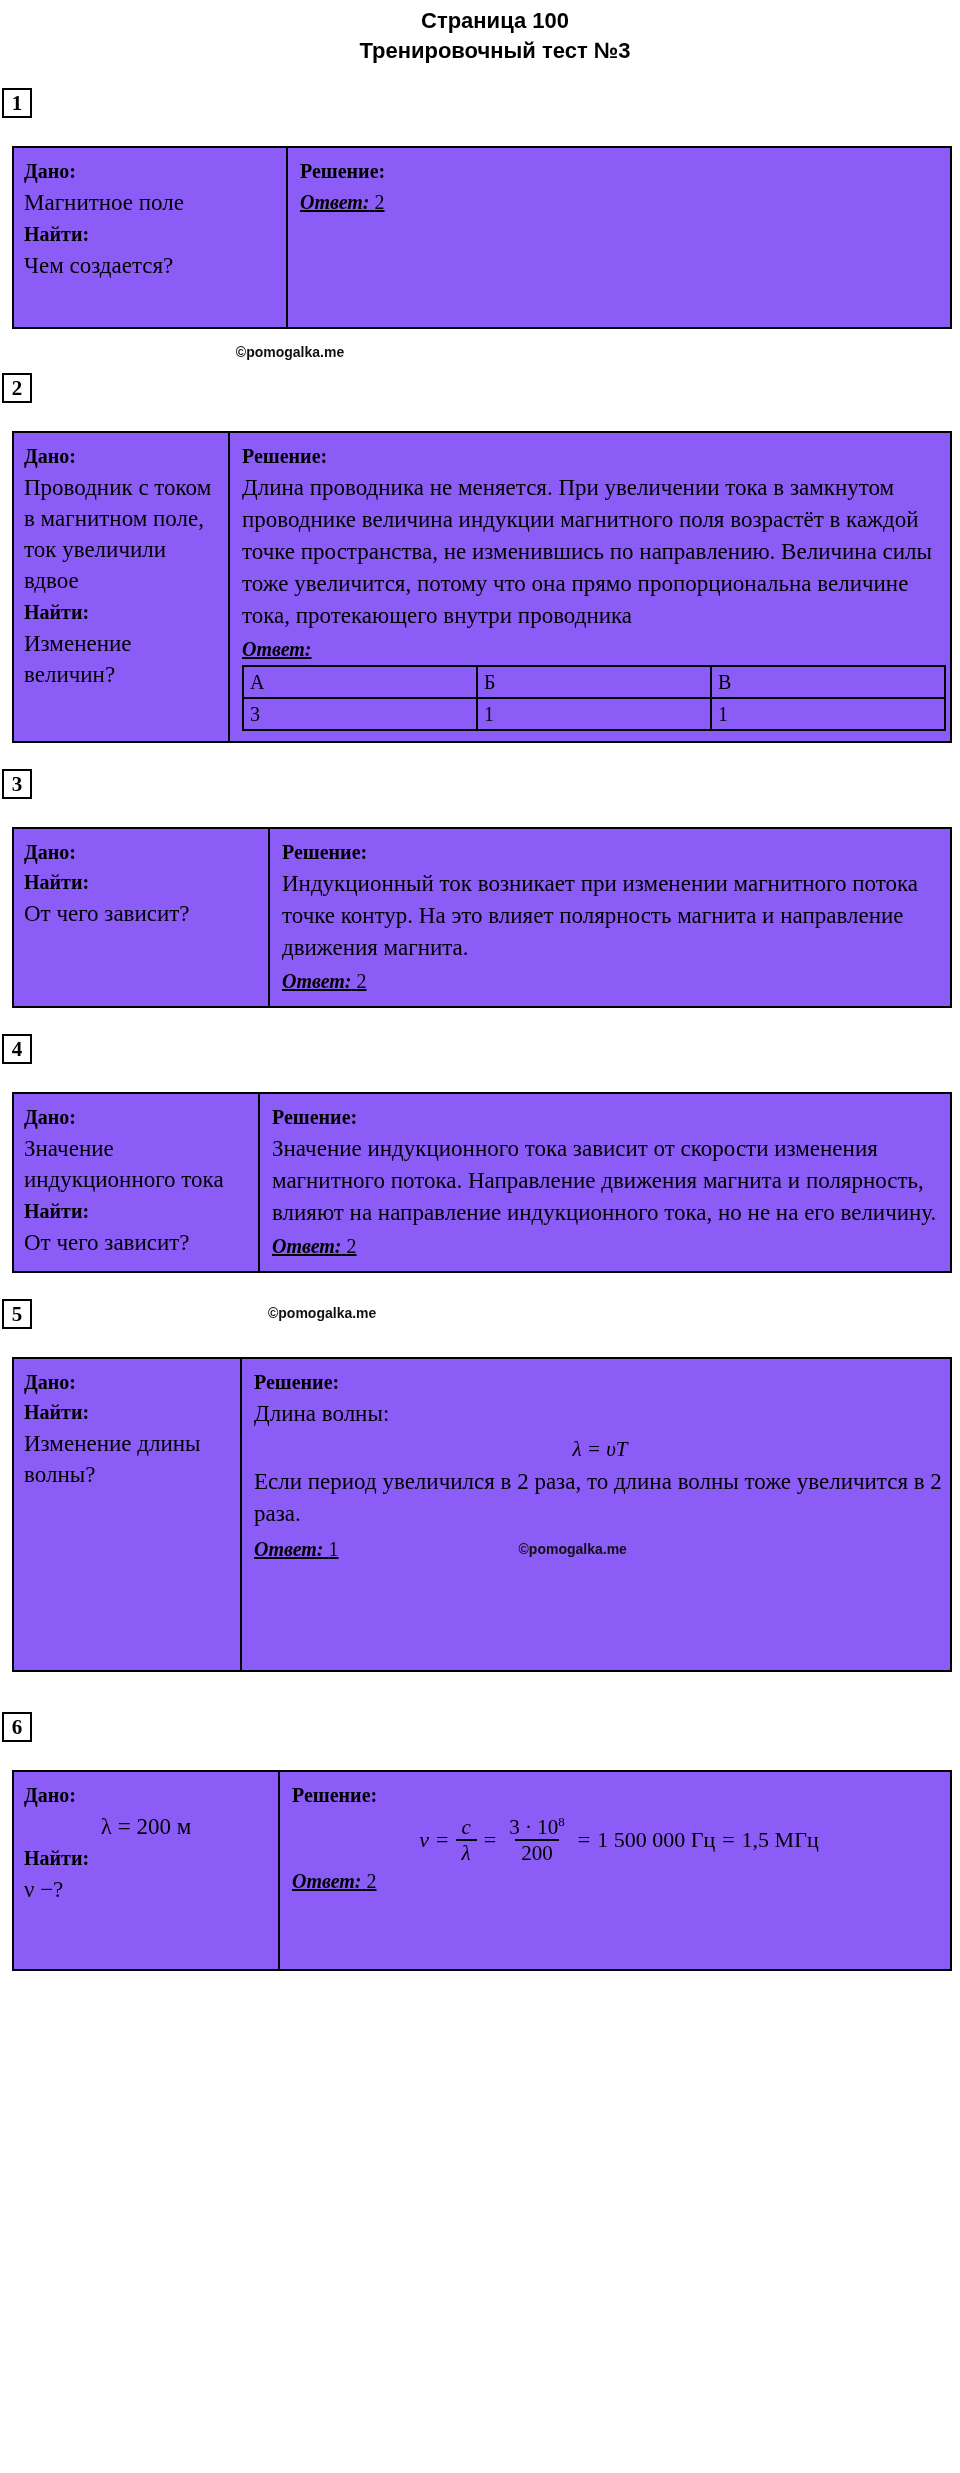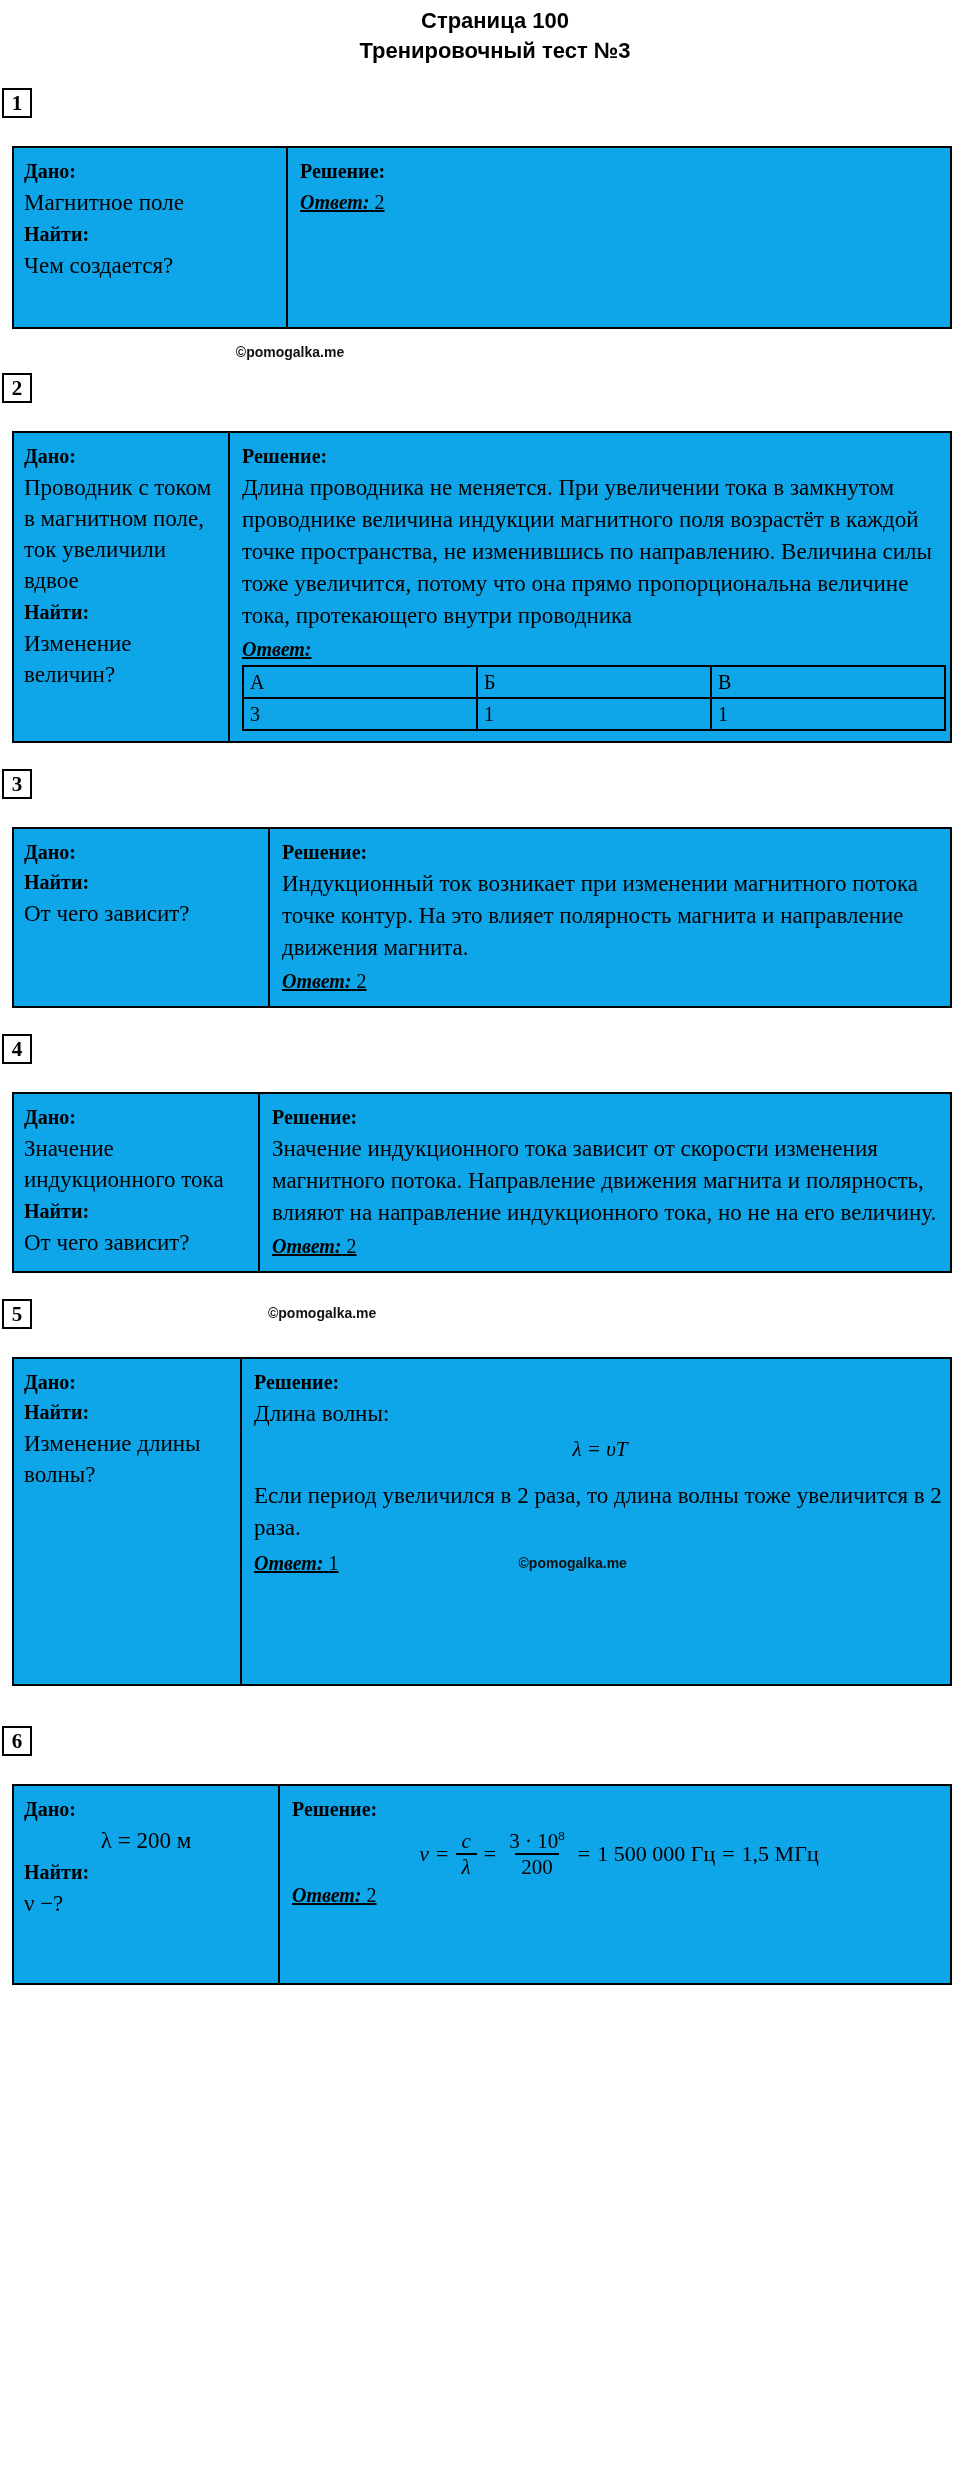--- a/index.html
+++ b/index.html
@@ -59,21 +59,21 @@
     margin-top: 26px;
   }
   .task-num-wrap.first { margin-top: 22px; }
 
   
   .problem {
     margin: 24px 12px 0 12px;
     border: 2px solid #000;
     border-collapse: collapse;
     width: 936px;
-    background: #0ea5e9;
+    background: #8b5cf6;
   }
   .problem-inner {
     display: flex;
     align-items: stretch;
     width: 100%;
   }
   .col-given {
     box-sizing: border-box;
     border-right: 2px solid #000;
     padding: 9px 10px 10px 10px;
@@ -127,21 +127,21 @@
     padding: 2px 6px;
     height: 26px;
     vertical-align: top;
   }
 
   
   .formula {
     text-align: center;
     font-size: 21px;
     line-height: 34px;
-    margin: 2px 0 14px 0;
+    margin: 2px 0 0 0;
     font-family: "Liberation Serif", "DejaVu Serif", serif;
   }
   .formula i, .mi {
     font-style: italic;
   }
   .eq-row {
     display: flex;
     align-items: center;
     justify-content: center;
     gap: 7px;

